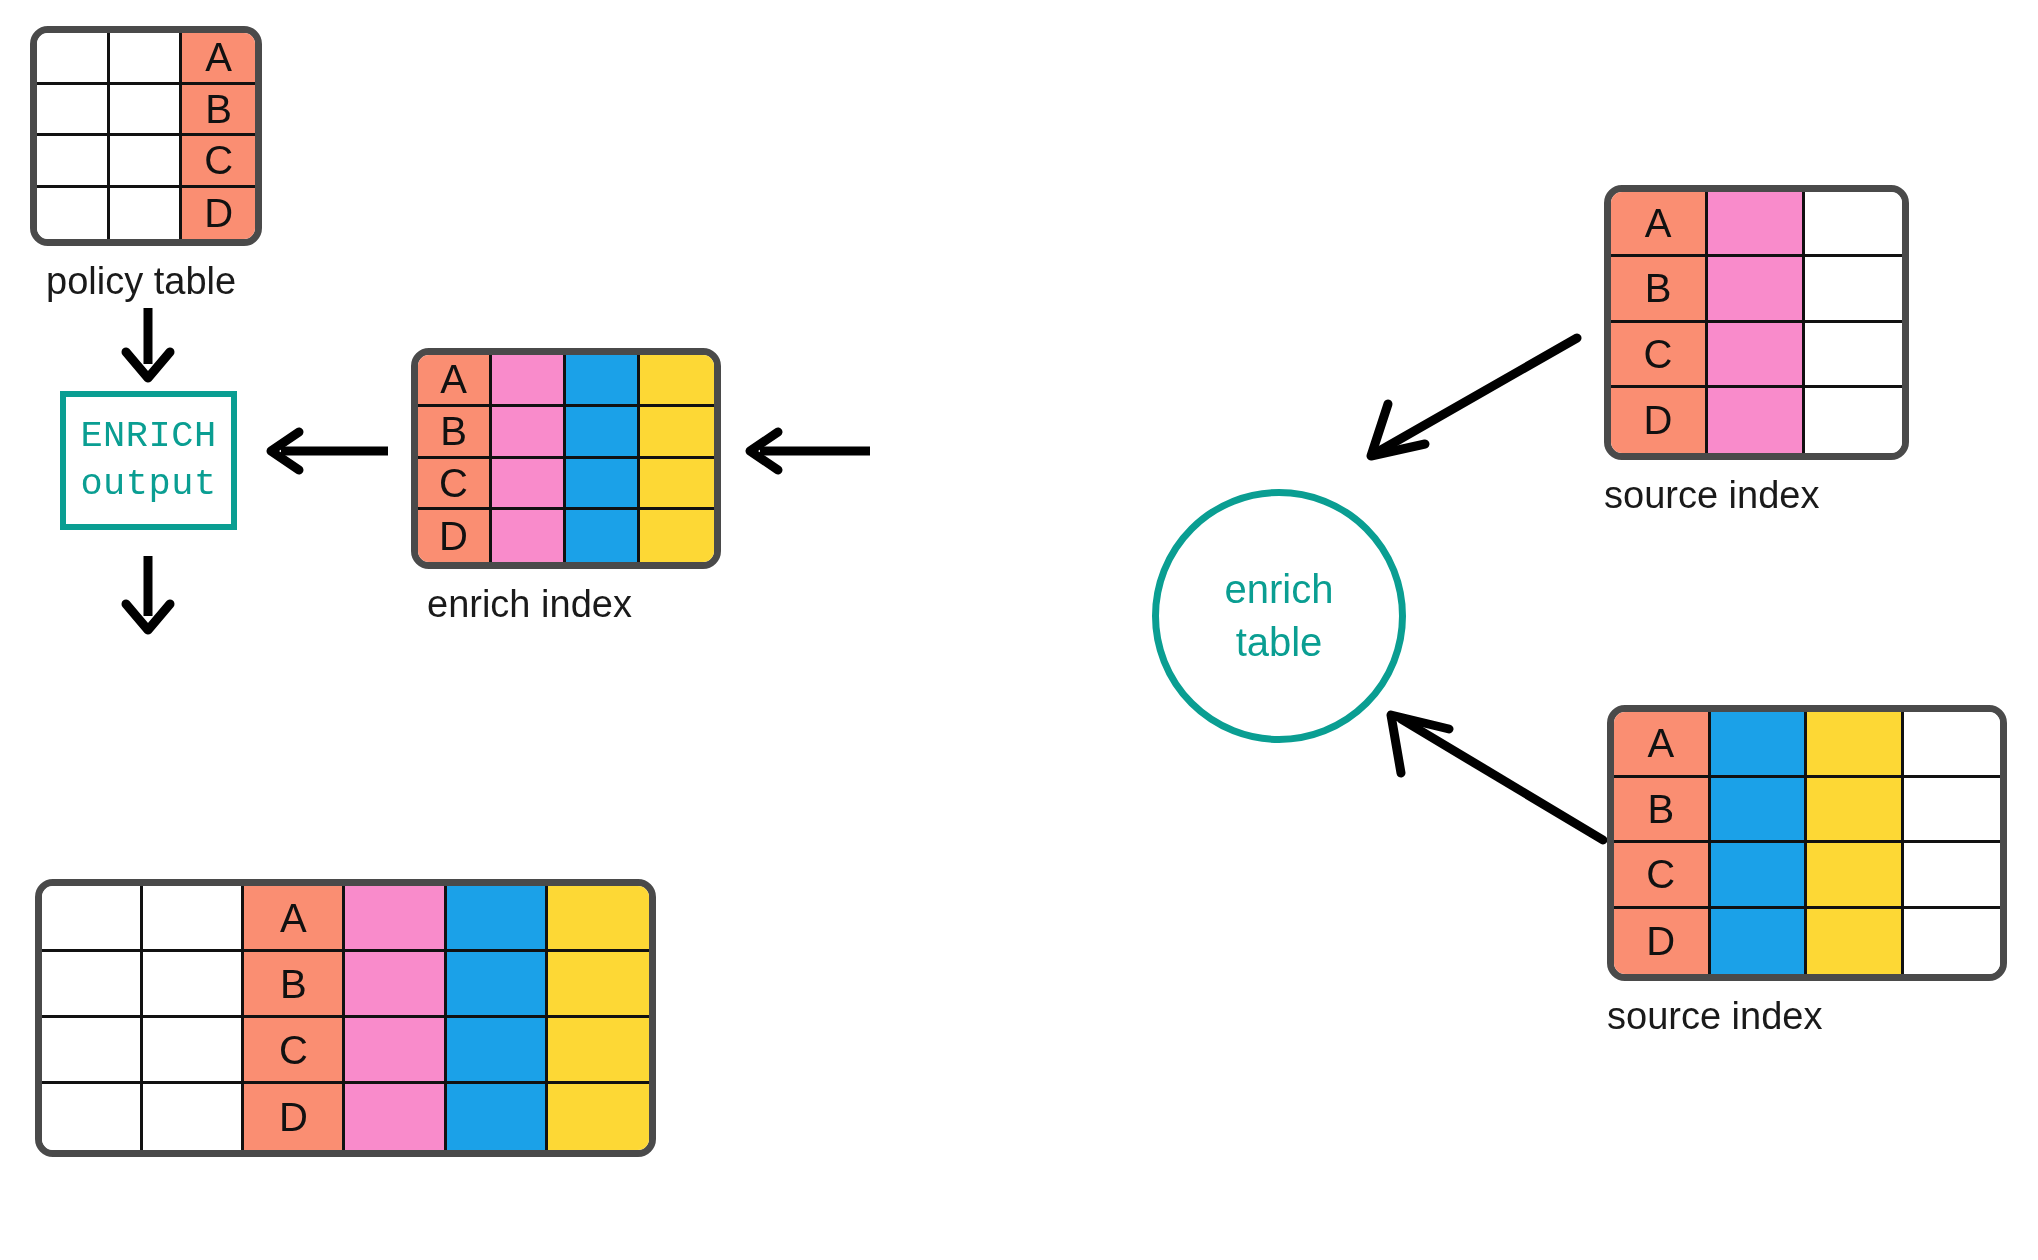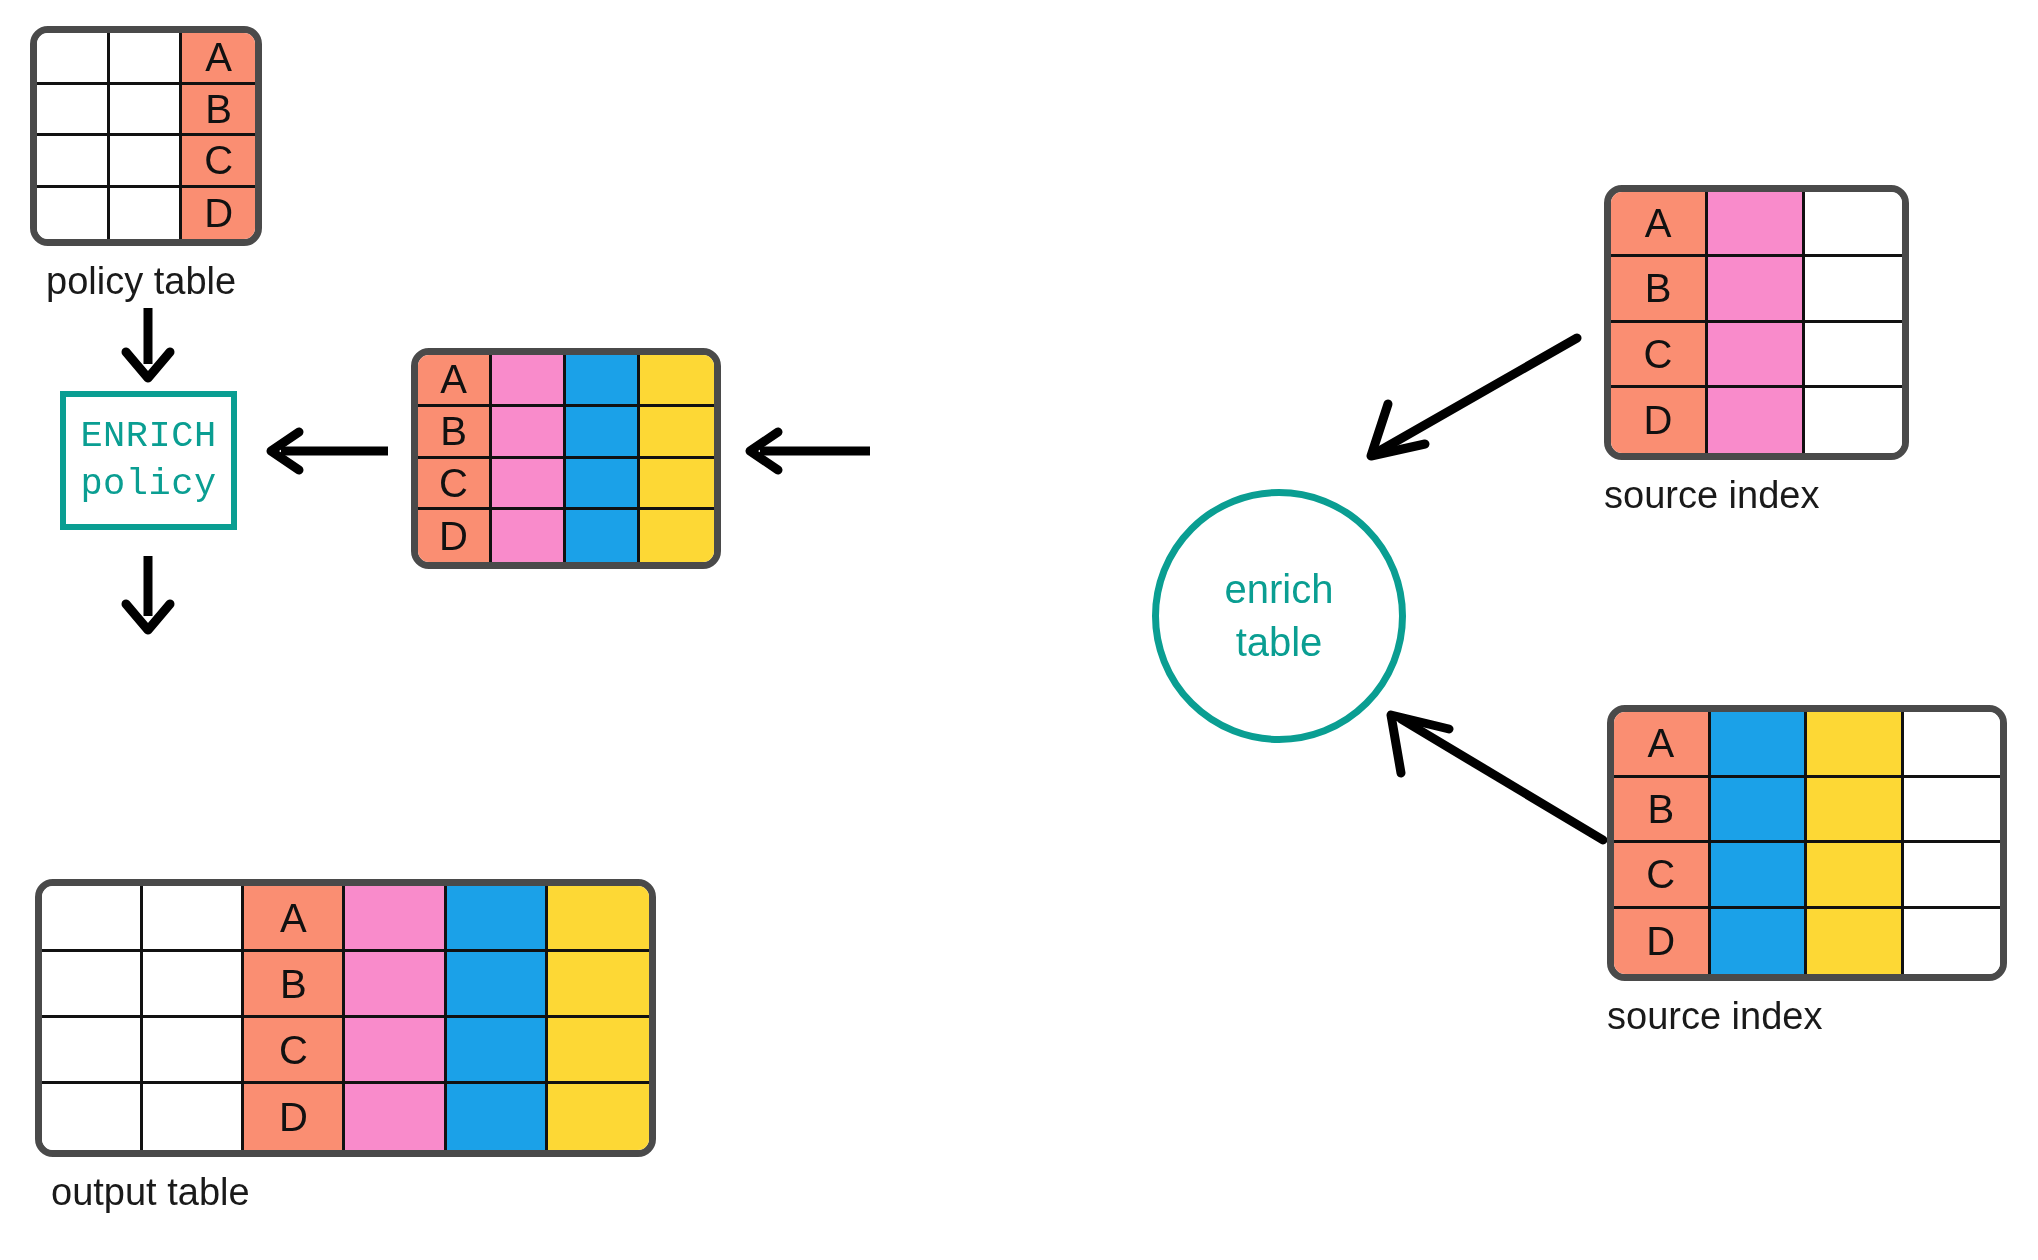--- a/index.html
+++ b/index.html
@@ -111,21 +111,21 @@
     <div class="caption pad-left">policy table</div>
   </div>
 
   <svg class="arrow-svg" style="left:118px; top:308px; width:60px; height:76px;" viewBox="0 0 60 76">
     <line x1="30" y1="0" x2="30" y2="56" stroke="#000" stroke-width="9"></line>
     <path d="M 8 44 L 30 70 L 52 44" fill="none" stroke="#000" stroke-width="9" stroke-linecap="round" stroke-linejoin="round"></path>
   </svg>
 
   <div class="cmd-box" style="left:60px; top:391px; width:177px; height:139px;">
     <div class="cmd-line">ENRICH</div>
-    <div class="cmd-line">policy</div>
+    <div class="cmd-line">output</div>
   </div>
 
   <svg class="arrow-svg" style="left:118px; top:556px; width:60px; height:80px;" viewBox="0 0 60 80">
     <line x1="30" y1="0" x2="30" y2="60" stroke="#000" stroke-width="9"></line>
     <path d="M 8 48 L 30 74 L 52 48" fill="none" stroke="#000" stroke-width="9" stroke-linecap="round" stroke-linejoin="round"></path>
   </svg>
 
   <svg class="arrow-svg" style="left:263px; top:428px; width:125px; height:46px;" viewBox="0 0 125 46">
     <line x1="125" y1="23" x2="18" y2="23" stroke="#000" stroke-width="9"></line>
     <path d="M 36 4 L 8 23 L 36 42" fill="none" stroke="#000" stroke-width="9" stroke-linecap="round" stroke-linejoin="round"></path>
@@ -143,20 +143,21 @@
         <div class="cell last-col" style="background: rgb(253, 216, 53);"></div>
         <div class="cell" style="background: rgb(250, 142, 114);">C</div>
         <div class="cell" style="background: rgb(249, 139, 203);"></div>
         <div class="cell" style="background: rgb(27, 161, 232);"></div>
         <div class="cell last-col" style="background: rgb(253, 216, 53);"></div>
         <div class="cell last-row" style="background: rgb(250, 142, 114);">D</div>
         <div class="cell last-row" style="background: rgb(249, 139, 203);"></div>
         <div class="cell last-row" style="background: rgb(27, 161, 232);"></div>
         <div class="cell last-col last-row" style="background: rgb(253, 216, 53);"></div>
       </div>
+    <div class="caption pad-left">enrich index</div>
   </div>
 
   <svg class="arrow-svg" style="left:742px; top:428px; width:128px; height:46px;" viewBox="0 0 128 46">
     <line x1="128" y1="23" x2="18" y2="23" stroke="#000" stroke-width="9"></line>
     <path d="M 36 4 L 8 23 L 36 42" fill="none" stroke="#000" stroke-width="9" stroke-linecap="round" stroke-linejoin="round"></path>
   </svg>
 
   <div class="policy-circle" style="left:1152px; top:489px; width:254px; height:254px;">
     <div class="policy-line">enrich</div>
     <div class="policy-line">table</div>
@@ -232,16 +233,15 @@
         <div class="cell" style="background: rgb(249, 139, 203);"></div>
         <div class="cell" style="background: rgb(27, 161, 232);"></div>
         <div class="cell last-col" style="background: rgb(253, 216, 53);"></div>
         <div class="cell last-row" style="background: rgb(255, 255, 255);"></div>
         <div class="cell last-row" style="background: rgb(255, 255, 255);"></div>
         <div class="cell last-row" style="background: rgb(250, 142, 114);">D</div>
         <div class="cell last-row" style="background: rgb(249, 139, 203);"></div>
         <div class="cell last-row" style="background: rgb(27, 161, 232);"></div>
         <div class="cell last-col last-row" style="background: rgb(253, 216, 53);"></div>
       </div>
-    <div class="caption pad-left">output table</div>
   </div>
 
 </div>
 
 </body></html>

